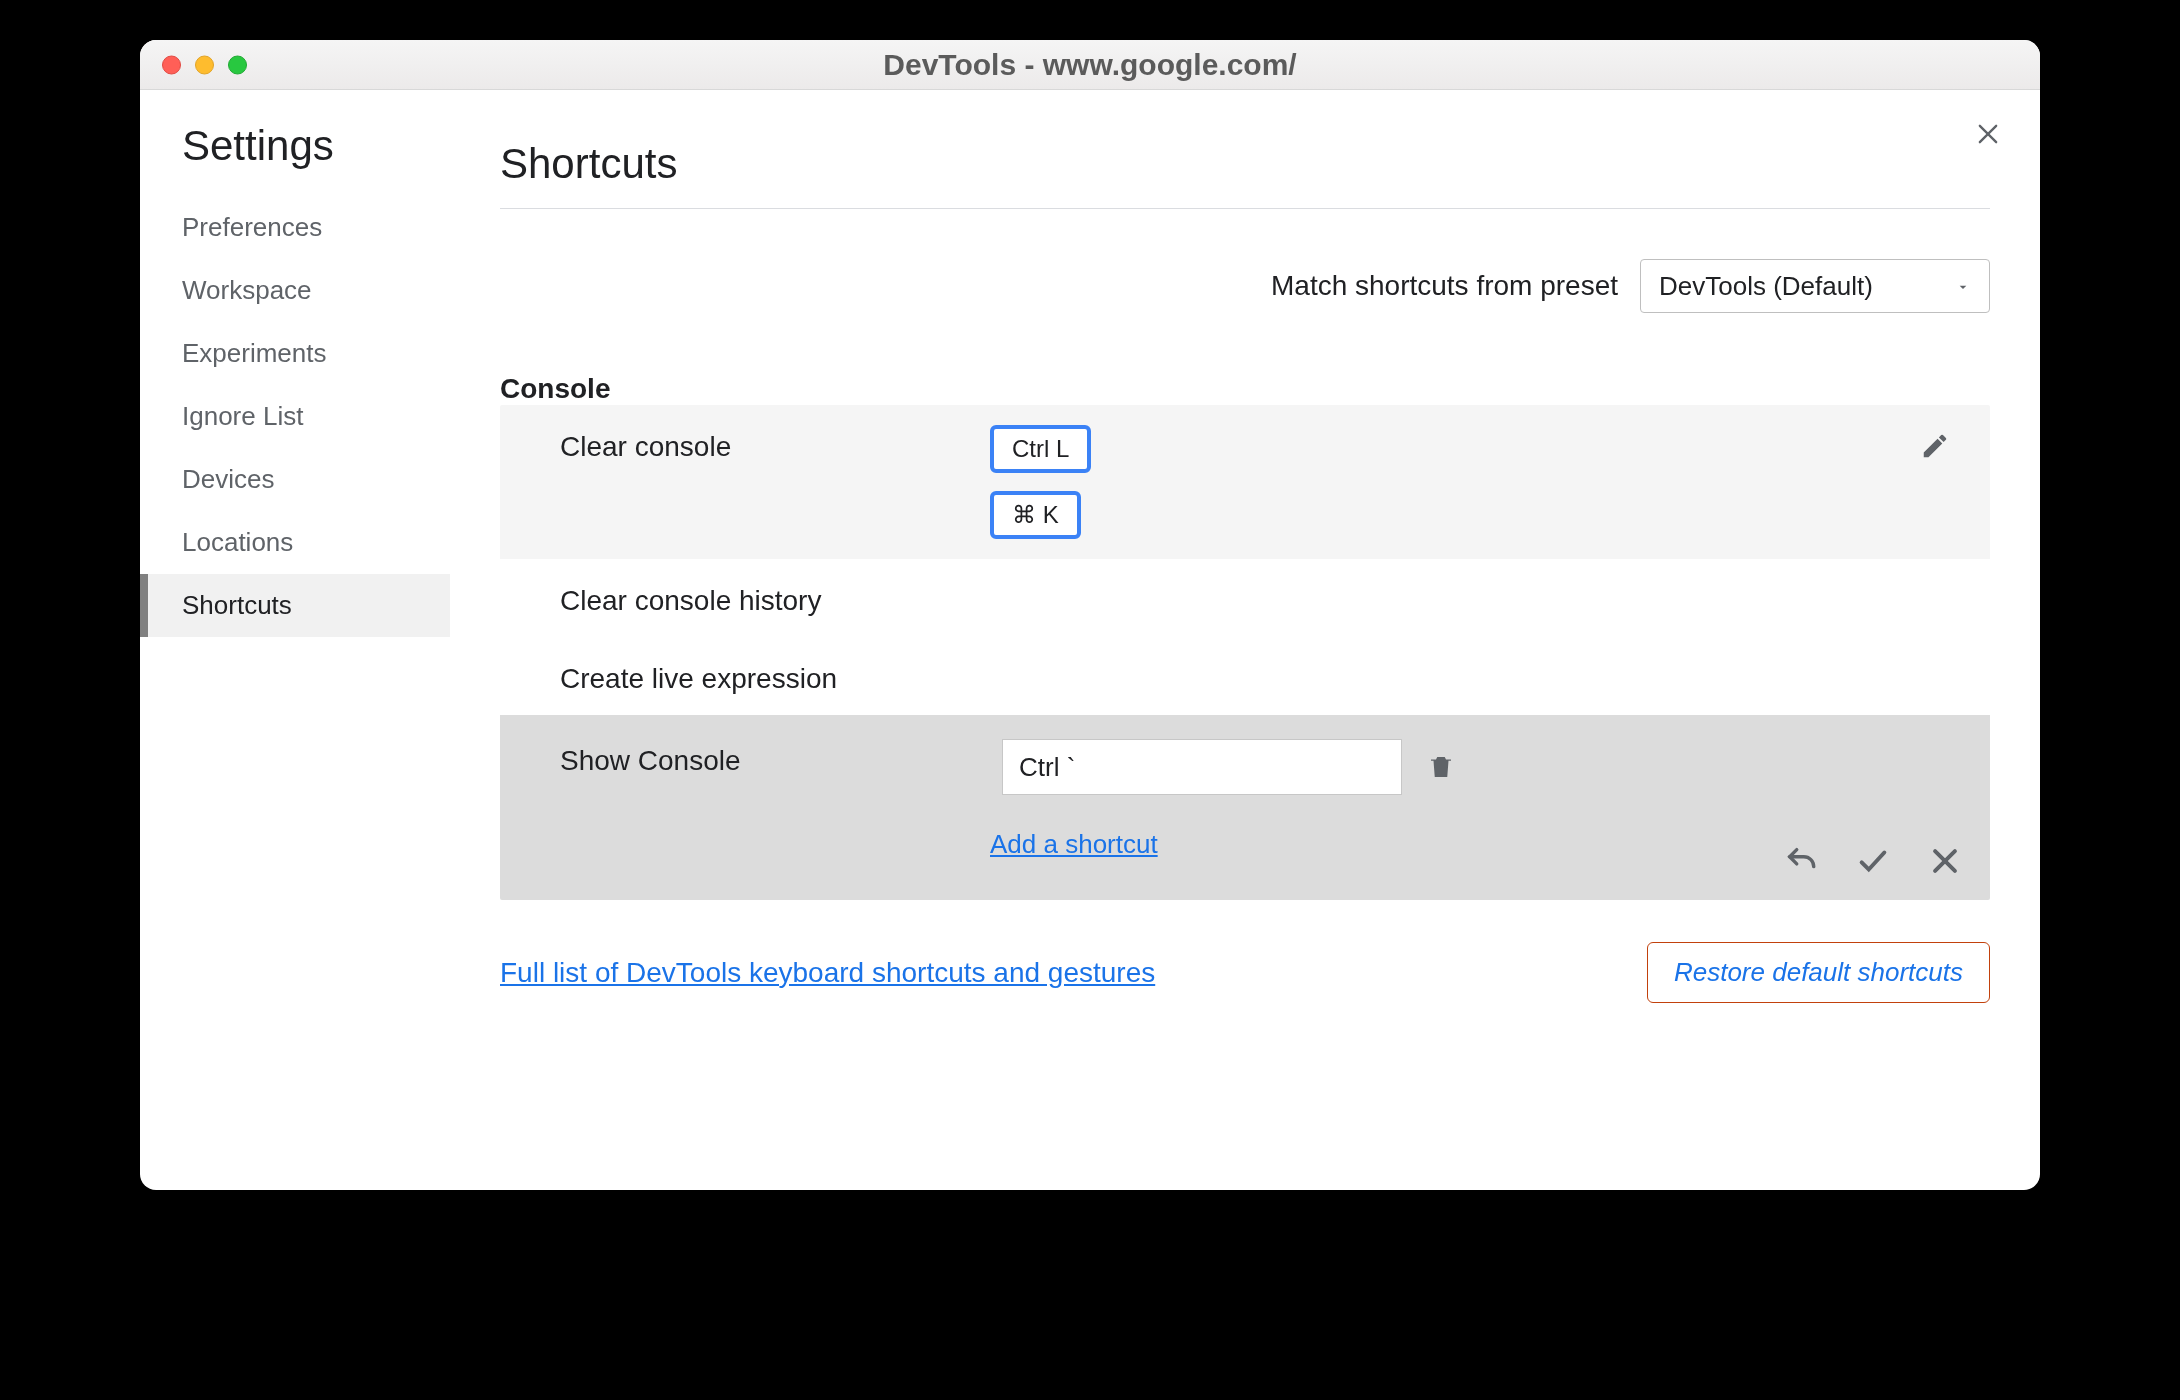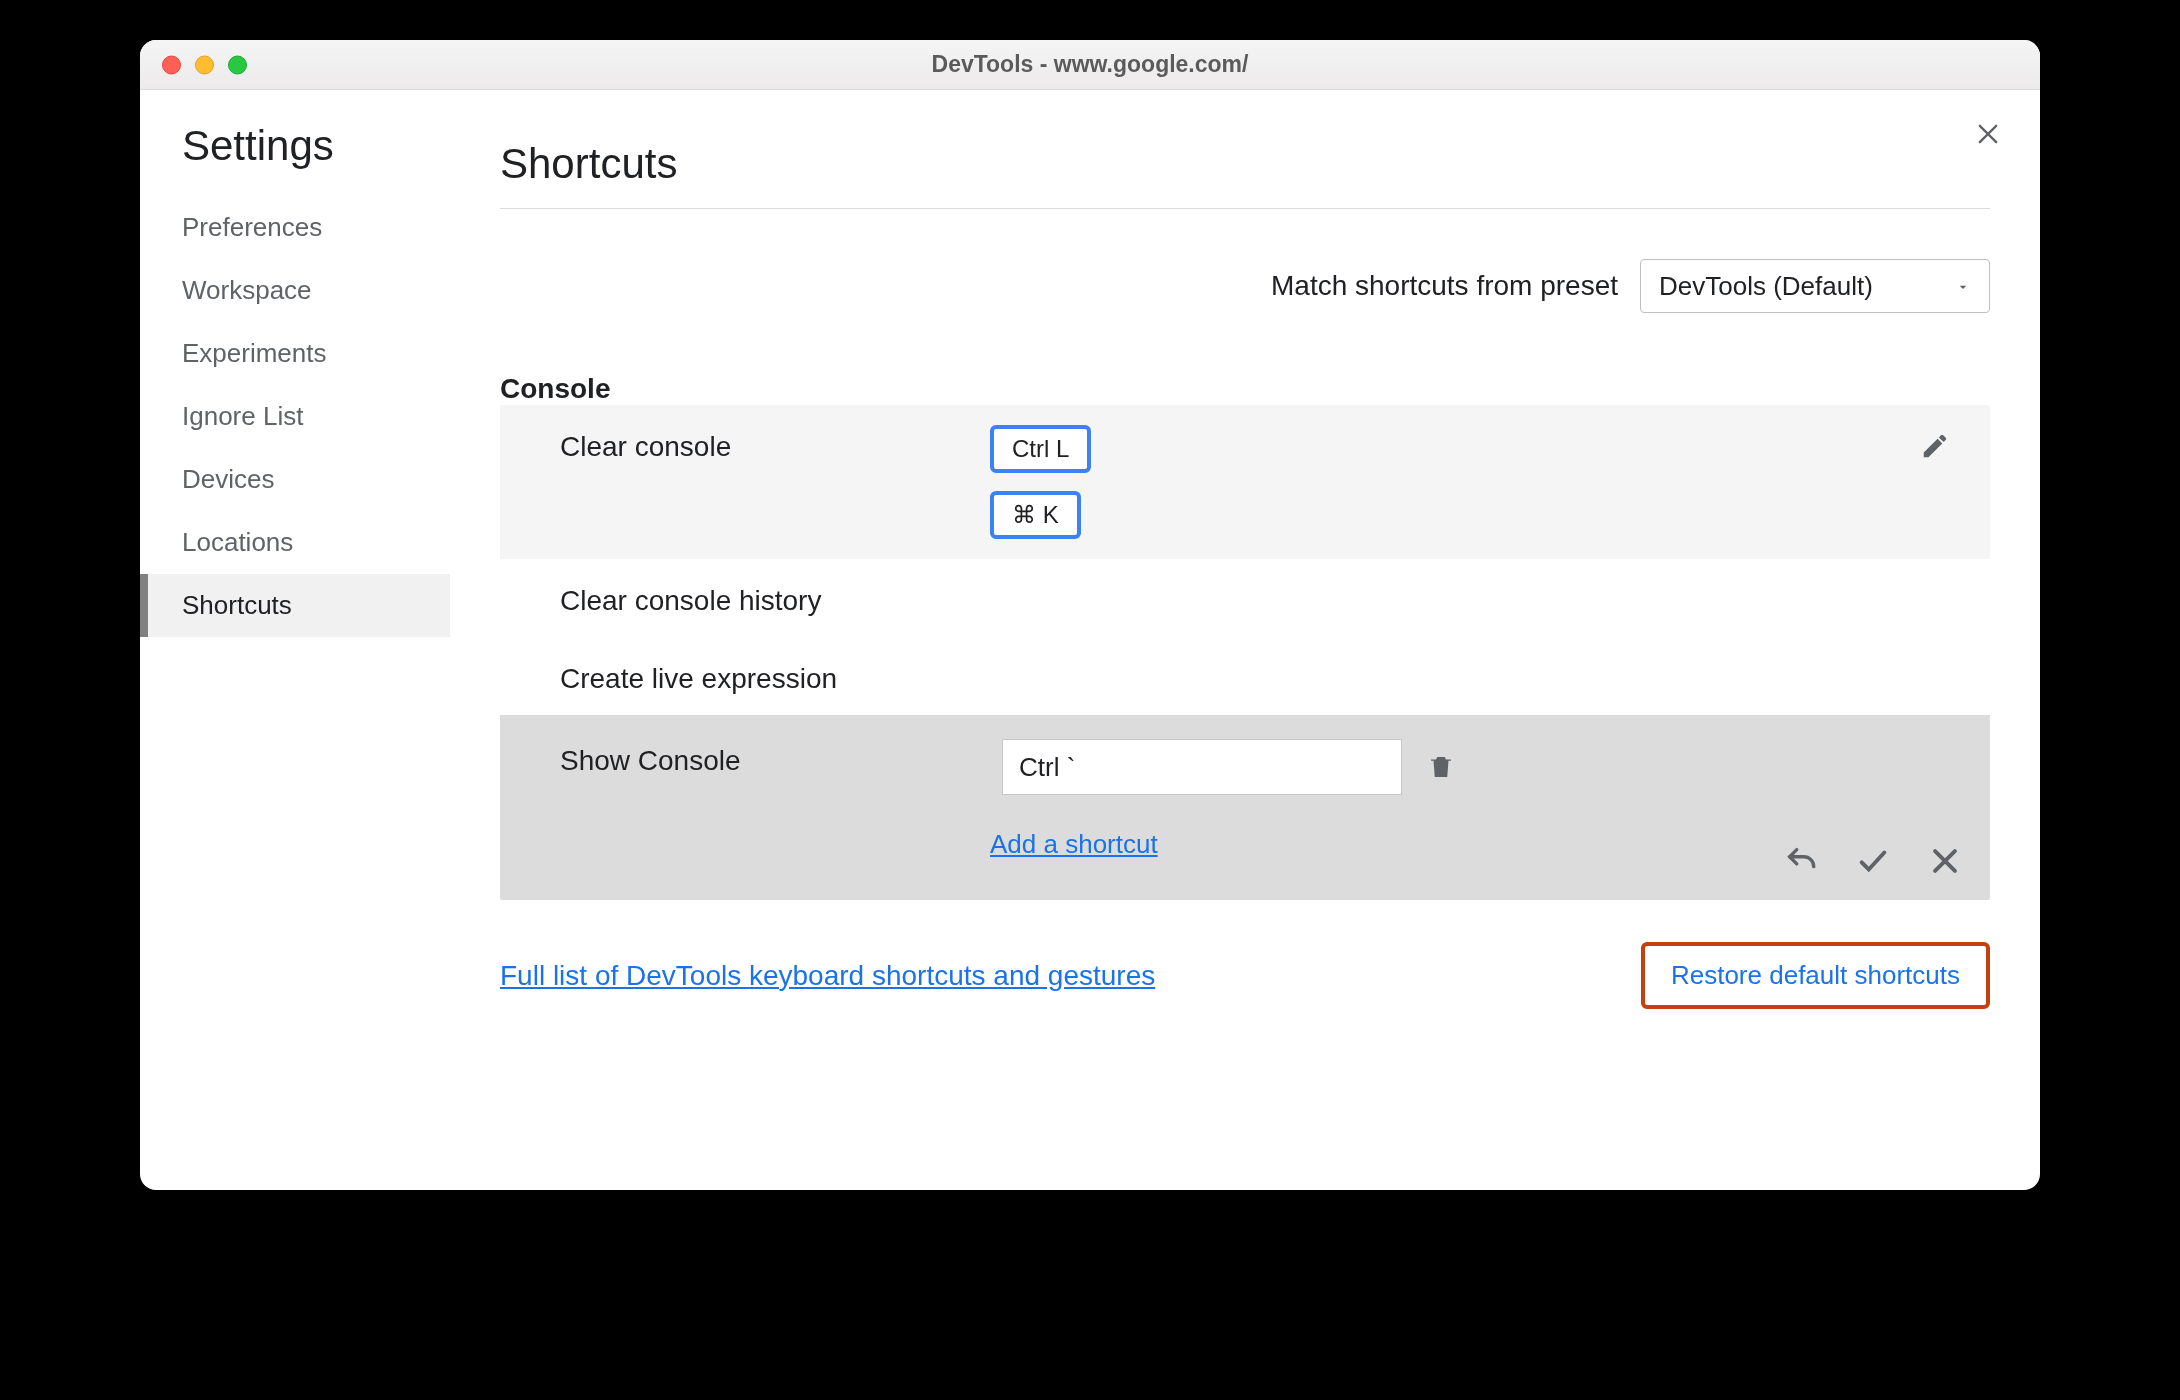--- a/index.html
+++ b/index.html
@@ -35,21 +35,21 @@
     top: 50%;
     transform: translateY(-50%);
   }
   .tl { width: 19px; height: 19px; border-radius: 50%; }
   .tl.red { background: #ff5f57; border:1px solid #e14942; }
   .tl.yellow { background: #febc2e; border:1px solid #e1a326; }
   .tl.green { background: #28c840; border:1px solid #20a933; }
   .titlebar-title {
     width: 100%;
     text-align: center;
-    font-size: 23px;
+    font-size: 30px;
     font-weight: 600;
     color: #5b5b5b;
   }
 
   .content {
     display: flex;
     min-height: 1100px;
     position: relative;
   }
 
@@ -206,27 +206,28 @@
     align-items: center;
     margin-top: 42px;
   }
   .doc-link {
     font-size: 28px;
     color: #1a73e8;
     text-decoration: underline;
     cursor: pointer;
   }
   .restore-btn {
-    border: 4px solid #c2410c;
+    border: 1px solid #c2410c;
     border-radius: 6px;
     background: #fff;
     color: #1a73e8;
     font-size: 26px;
     padding: 14px 26px;
     cursor: pointer;
+    font-style: italic;
   }
 </style>
 </head>
 <body>
 
 <div class="window">
 
   <div class="titlebar">
     <div class="traffic-lights">
       <div class="tl red"></div>

